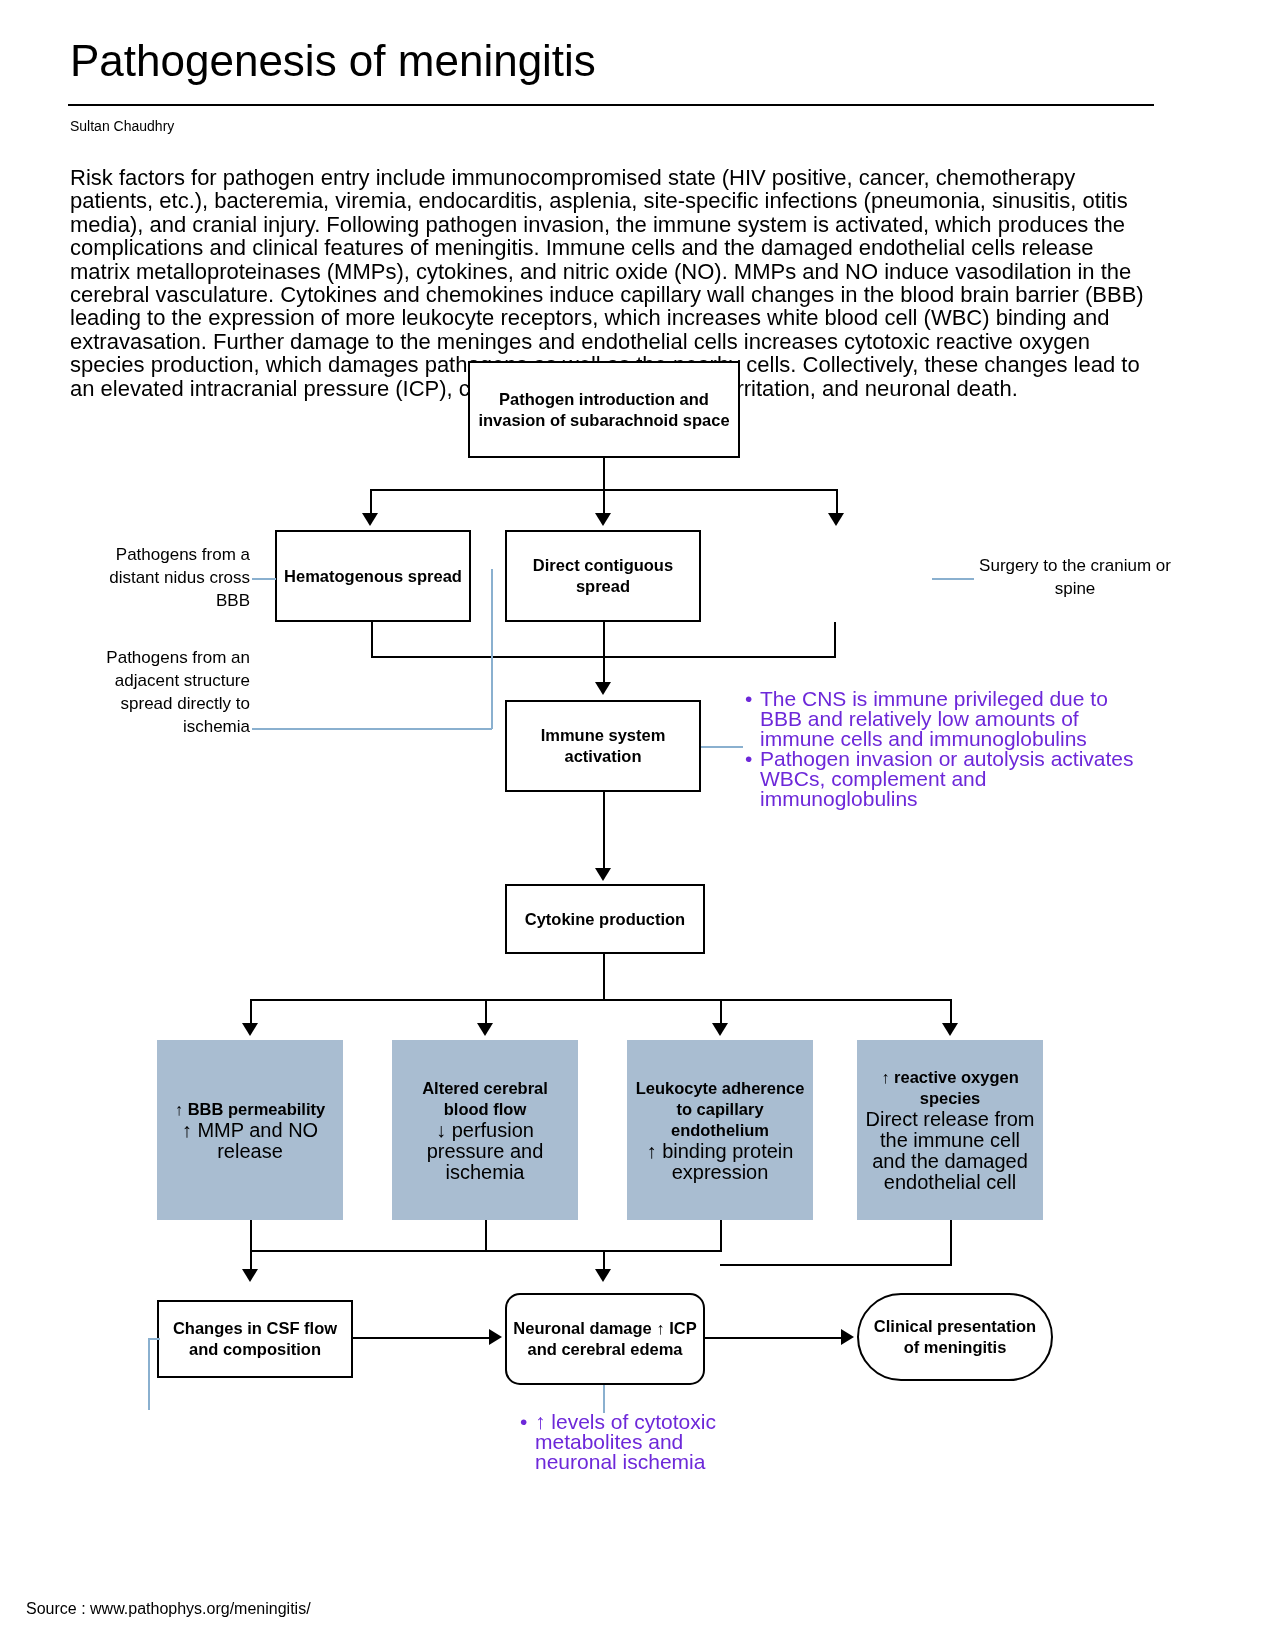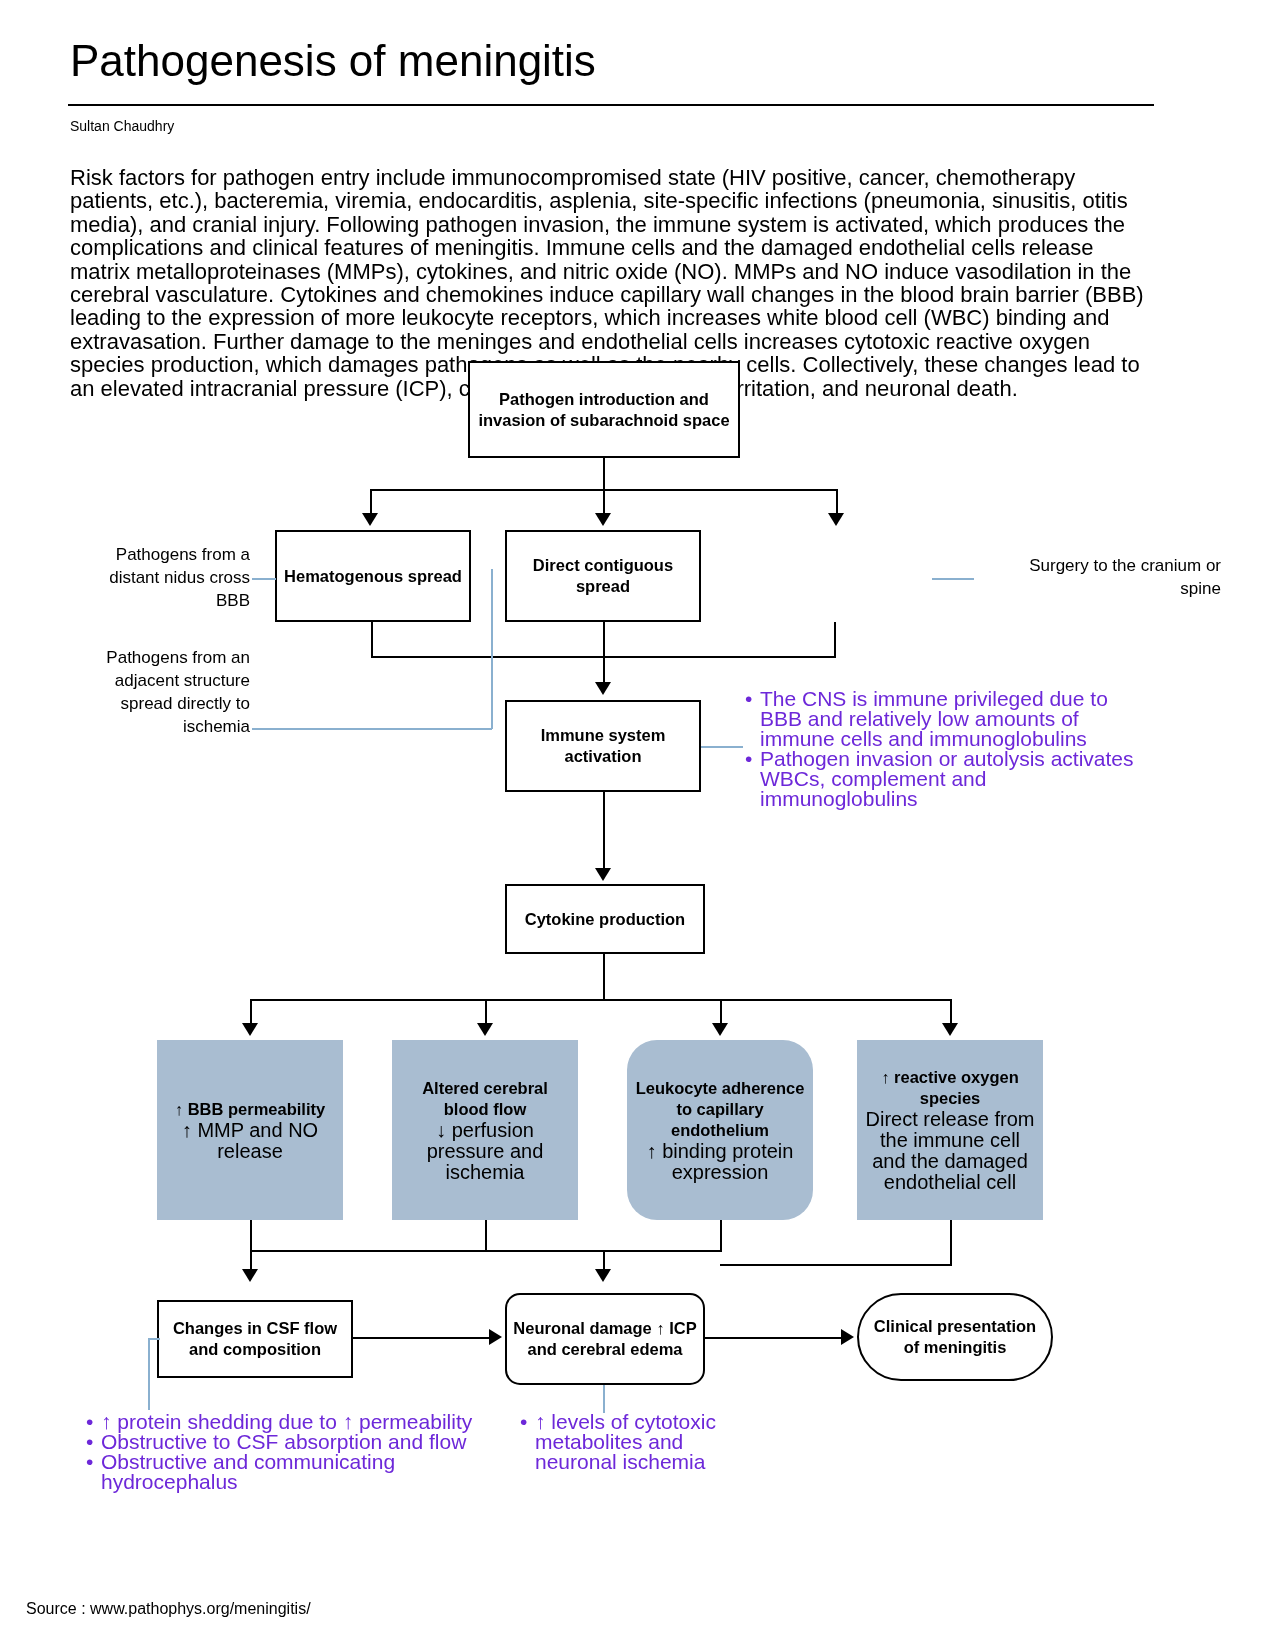--- a/index.html
+++ b/index.html
@@ -55,21 +55,21 @@
   }
 
   
   .bl{position:absolute;background:#8ab0cf;}
   .blh{height:1.6px;}
   .blv{width:1.6px;}
 
   
   .anno{position:absolute;font-size:17px;line-height:23px;color:#000;}
   .anno.r{text-align:right;}
-  .anno.l{text-align:right;margin-left:46px;}
+  .anno.l{text-align:center;}
   .bullets{position:absolute;font-size:21px;line-height:20px;color:#6d28d9;}
   .bullets ul{margin:0;padding:0;list-style:none;}
   .bullets li{position:relative;padding-left:15px;margin:0;}
   .bullets li:before{content:"•";position:absolute;left:0;top:0;}
 
   .source{
     position:absolute;left:26px;top:1600px;font-size:16px;color:#000;
   }
 </style>
 </head>
@@ -154,21 +154,21 @@
       <div class="b-title">↑ BBB permeability</div>
       <div class="b-sub">↑ MMP and NO release</div>
     </div>
   </div>
   <div class="box blue" style="left:392px;top:1040px;width:186px;height:180px;">
     <div class="inner">
       <div class="b-title">Altered cerebral blood flow</div>
       <div class="b-sub">↓ perfusion pressure and ischemia</div>
     </div>
   </div>
-  <div class="box blue" style="left:627px;top:1040px;width:186px;height:180px;border-radius:30px;">
+  <div class="box blue" style="left:627px;top:1040px;width:186px;height:180px;">
     <div class="inner">
       <div class="b-title">Leukocyte adherence to capillary endothelium</div>
       <div class="b-sub">↑ binding protein expression</div>
     </div>
   </div>
   <div class="box blue" style="left:857px;top:1040px;width:186px;height:180px;">
     <div class="inner">
       <div class="b-title">↑ reactive oxygen species</div>
       <div class="b-sub">Direct release from the immune cell and the damaged endothelial cell</div>
     </div>
@@ -198,27 +198,20 @@
     <div class="inner"><span class="b-title">Clinical presentation of meningitis</span></div>
   </div>
 
   <div class="ln lnh" style="left:353px;top:1337px;width:137px;"></div>
   <div class="arrow-r" style="left:489px;top:1329px;"></div>
   <div class="ln lnh" style="left:705px;top:1337px;width:137px;"></div>
   <div class="arrow-r" style="left:841px;top:1329px;"></div>
 
   <div class="bl blv" style="left:148px;top:1338px;height:72px;"></div>
   <div class="bl blh" style="left:148px;top:1338px;width:12px;"></div>
-  <div class="bullets" style="left:86px;top:1412px;width:430px;">
-    <ul>
-      <li>↑ protein shedding due to ↑ permeability</li>
-      <li>Obstructive to CSF absorption and flow</li>
-      <li>Obstructive and communicating hydrocephalus</li>
-    </ul>
-  </div>
 
   <div class="bl blv" style="left:603px;top:1385px;height:28px;"></div>
   <div class="bullets" style="left:520px;top:1412px;width:210px;">
     <ul>
       <li>↑ levels of cytotoxic metabolites and neuronal ischemia</li>
     </ul>
   </div>
 
   <div class="source">Source : www.pathophys.org/meningitis/</div>
 

